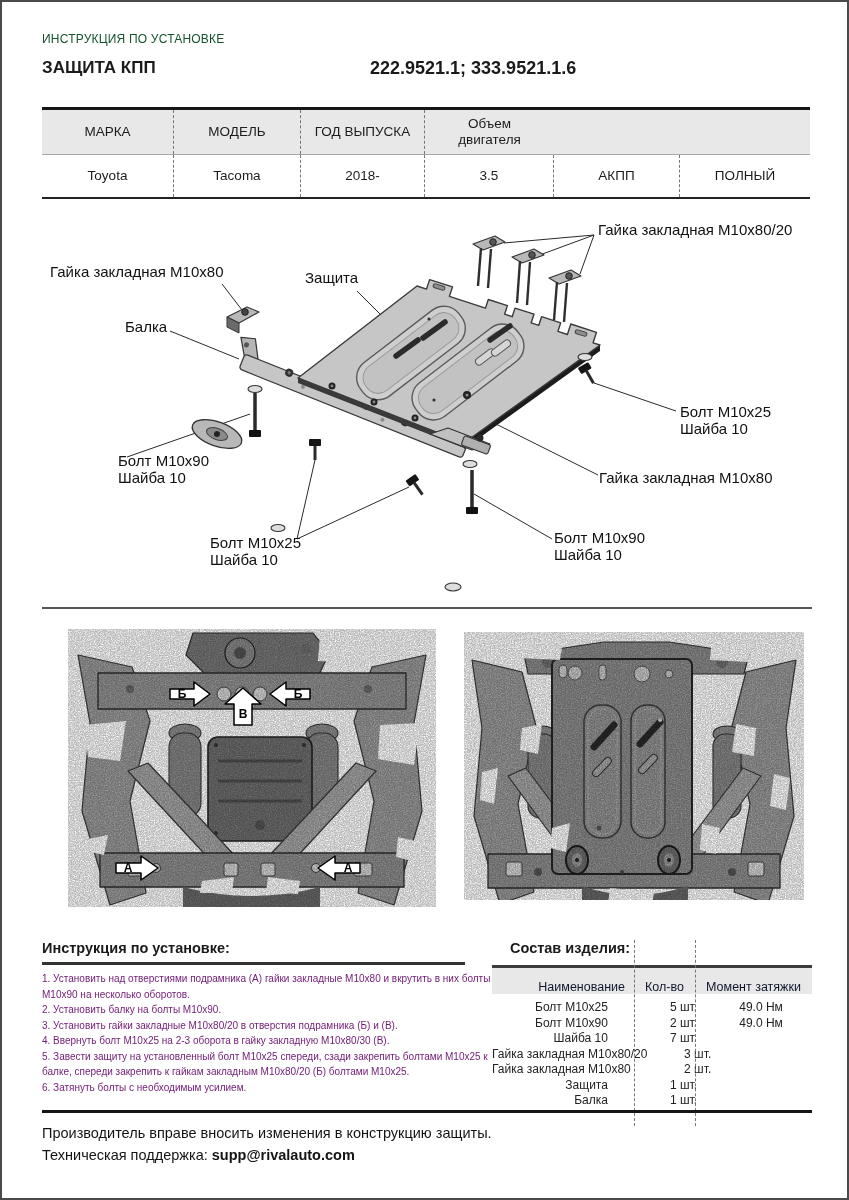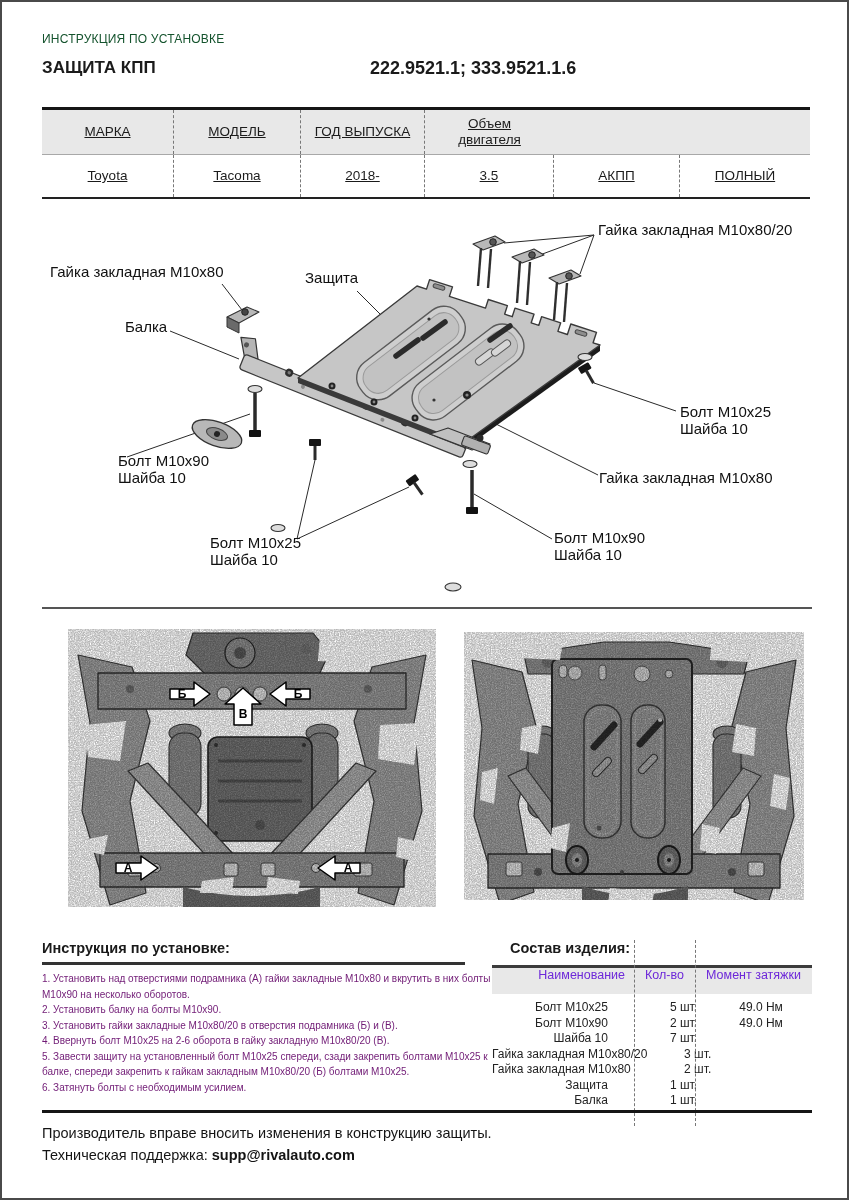--- a/index.html
+++ b/index.html
@@ -6,21 +6,21 @@
   .page{position:relative;width:849px;height:1200px;background:#fff;overflow:hidden;
         border:2px solid #4a4a4a;box-sizing:border-box;
         font-family:"Liberation Sans", sans-serif;color:#1a1a1a;}
   
   .doc-type{position:absolute;left:40px;top:30px;font-size:12px;letter-spacing:.2px;color:#14532d;}
   .title-row{position:absolute;left:40px;top:56px;width:770px;height:22px;}
   .product-name{position:absolute;left:0;top:0;font-size:17px;font-weight:bold;}
   .part-numbers{position:absolute;left:328px;top:0;font-size:18px;font-weight:bold;}
   
   .spec-table{position:absolute;left:40px;top:105px;width:768px;border-top:3px solid #161616;border-bottom:2px solid #222;}
-  .spec-row{display:flex;text-decoration:underline;}
+  .spec-row{display:flex;}
   .spec-row.hdr{background:#e8e8e8;border-bottom:1px solid #a8a8a8;}
   .spec-cell{box-sizing:border-box;display:flex;align-items:center;justify-content:center;text-align:center;
              font-size:13.5px;line-height:16px;color:#1c1c1c;border-right:1px dashed #777;padding:0 10px;}
   .spec-cell:last-child{border-right:none;}
   .spec-row.hdr .spec-cell{height:44px;}
   .spec-row.val .spec-cell{height:42px;}
   .c0{width:132px;} .c1{width:127px;} .c2{width:124px;} .c3{width:129px;} .c4{width:126px;} .c5{width:130px;}
   
   .diagram{position:absolute;left:40px;top:205px;width:770px;height:400px;}
   .diagram svg{position:absolute;left:0;top:0;}
@@ -40,22 +40,22 @@
   .photo-left{left:66px;top:627px;width:368px;height:278px;}
   .photo-right{left:462px;top:630px;width:340px;height:268px;}
   .marker-letter{position:absolute;transform:translate(-50%,-50%);font-size:12px;font-weight:bold;color:#000;}
   
   .instructions{position:absolute;left:40px;top:938px;width:476px;}
   .instr-title{font-size:14.5px;font-weight:bold;width:423px;border-bottom:3px solid #333;padding-bottom:6px;}
   .instr-list{margin-top:6px;font-size:10px;line-height:15.5px;color:#701a75;}
   
   .parts{position:absolute;left:490px;top:938px;width:320px;height:188px;}
   .parts-title{font-size:14.5px;font-weight:bold;height:19px;padding-left:18px;}
-  .parts-head{border-top:3px solid #3c3c3c;background:#e8e8e8;display:flex;height:26px;align-items:flex-start;
-              font-size:12.5px;color:#6d28d9;margin-top:6px;}
+  .parts-head{border-top:3px solid #3c3c3c;background:#e8e8e8;display:flex;height:26px;align-items:flex-end;
+              font-size:12.5px;color:#0f172a;margin-top:6px;}
   .ph-name{width:142px;text-align:right;box-sizing:border-box;padding-right:9px;}
   .ph-qty{width:61px;text-align:center;}
   .ph-torque{width:117px;text-align:center;}
   .parts-rows{margin-top:6px;}
   .parts-row{display:flex;height:15.5px;line-height:15.5px;font-size:12px;color:#222;}
   .pc-name{width:142px;text-align:right;box-sizing:border-box;padding-right:9px;white-space:nowrap;}
   .pc-qty{width:61px;text-align:center;padding-left:40px;}
   .pc-torque{width:117px;text-align:center;}
   .vdash{position:absolute;top:0;height:186px;border-left:1px dashed #777;}
   .vdash1{left:142px;} .vdash2{left:203px;}
@@ -398,21 +398,21 @@
       </g>
     </svg>
   </div>
 
   <div class="instructions">
     <div class="instr-title">Инструкция по установке:</div>
     <div class="instr-list">
       <div>1. Установить над отверстиями подрамника (А) гайки закладные М10х80 и вкрутить в них болты М10х90 на несколько оборотов.</div>
       <div>2. Установить балку на болты М10х90.</div>
       <div>3. Установить гайки закладные М10х80/20 в отверстия подрамника (Б) и (В).</div>
-      <div>4. Ввернуть болт М10х25 на 2-6 оборота в гайку закладную М10х80/20 (В).</div>
+      <div>4. Ввернуть болт М10х25 на 2-3 оборота в гайку закладную М10х80/30 (В).</div>
       <div>5. Завести защиту на установленный болт М10х25 спереди, сзади закрепить болтами М10х25 к балке, спереди закрепить к гайкам закладным М10х80/20 (Б) болтами М10х25.</div>
       <div>6. Затянуть болты с необходимым усилием.</div>
     </div>
   </div>
 
   <div class="parts">
     <div class="vdash vdash1"></div>
     <div class="vdash vdash2"></div>
     <div class="parts-title">Состав изделия:</div>
     <div class="parts-head">

